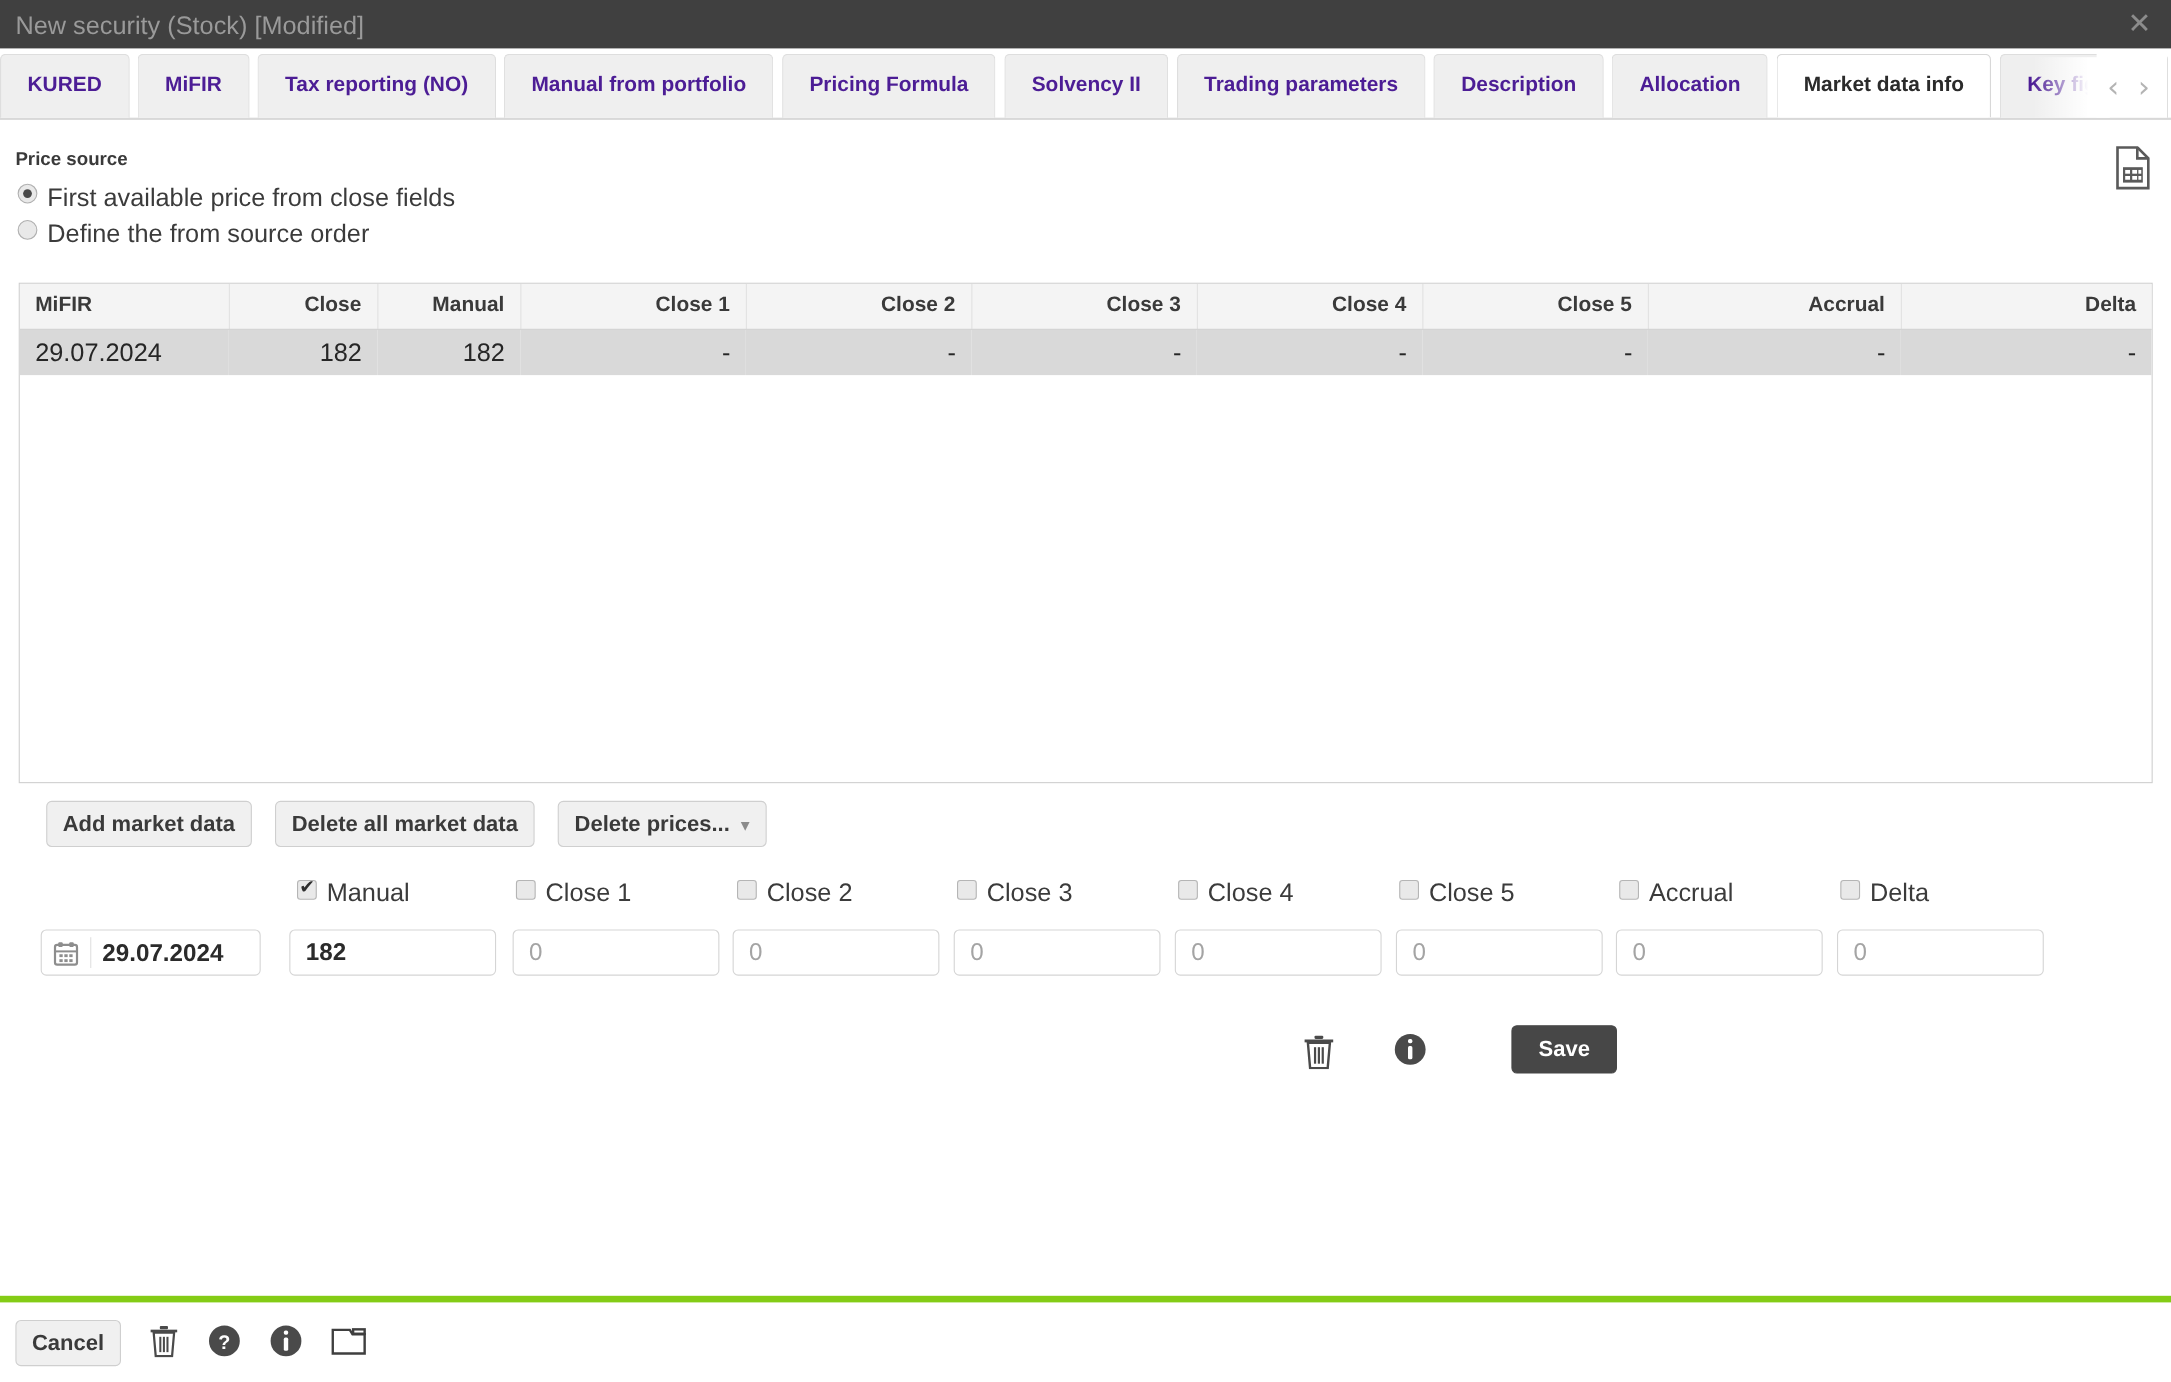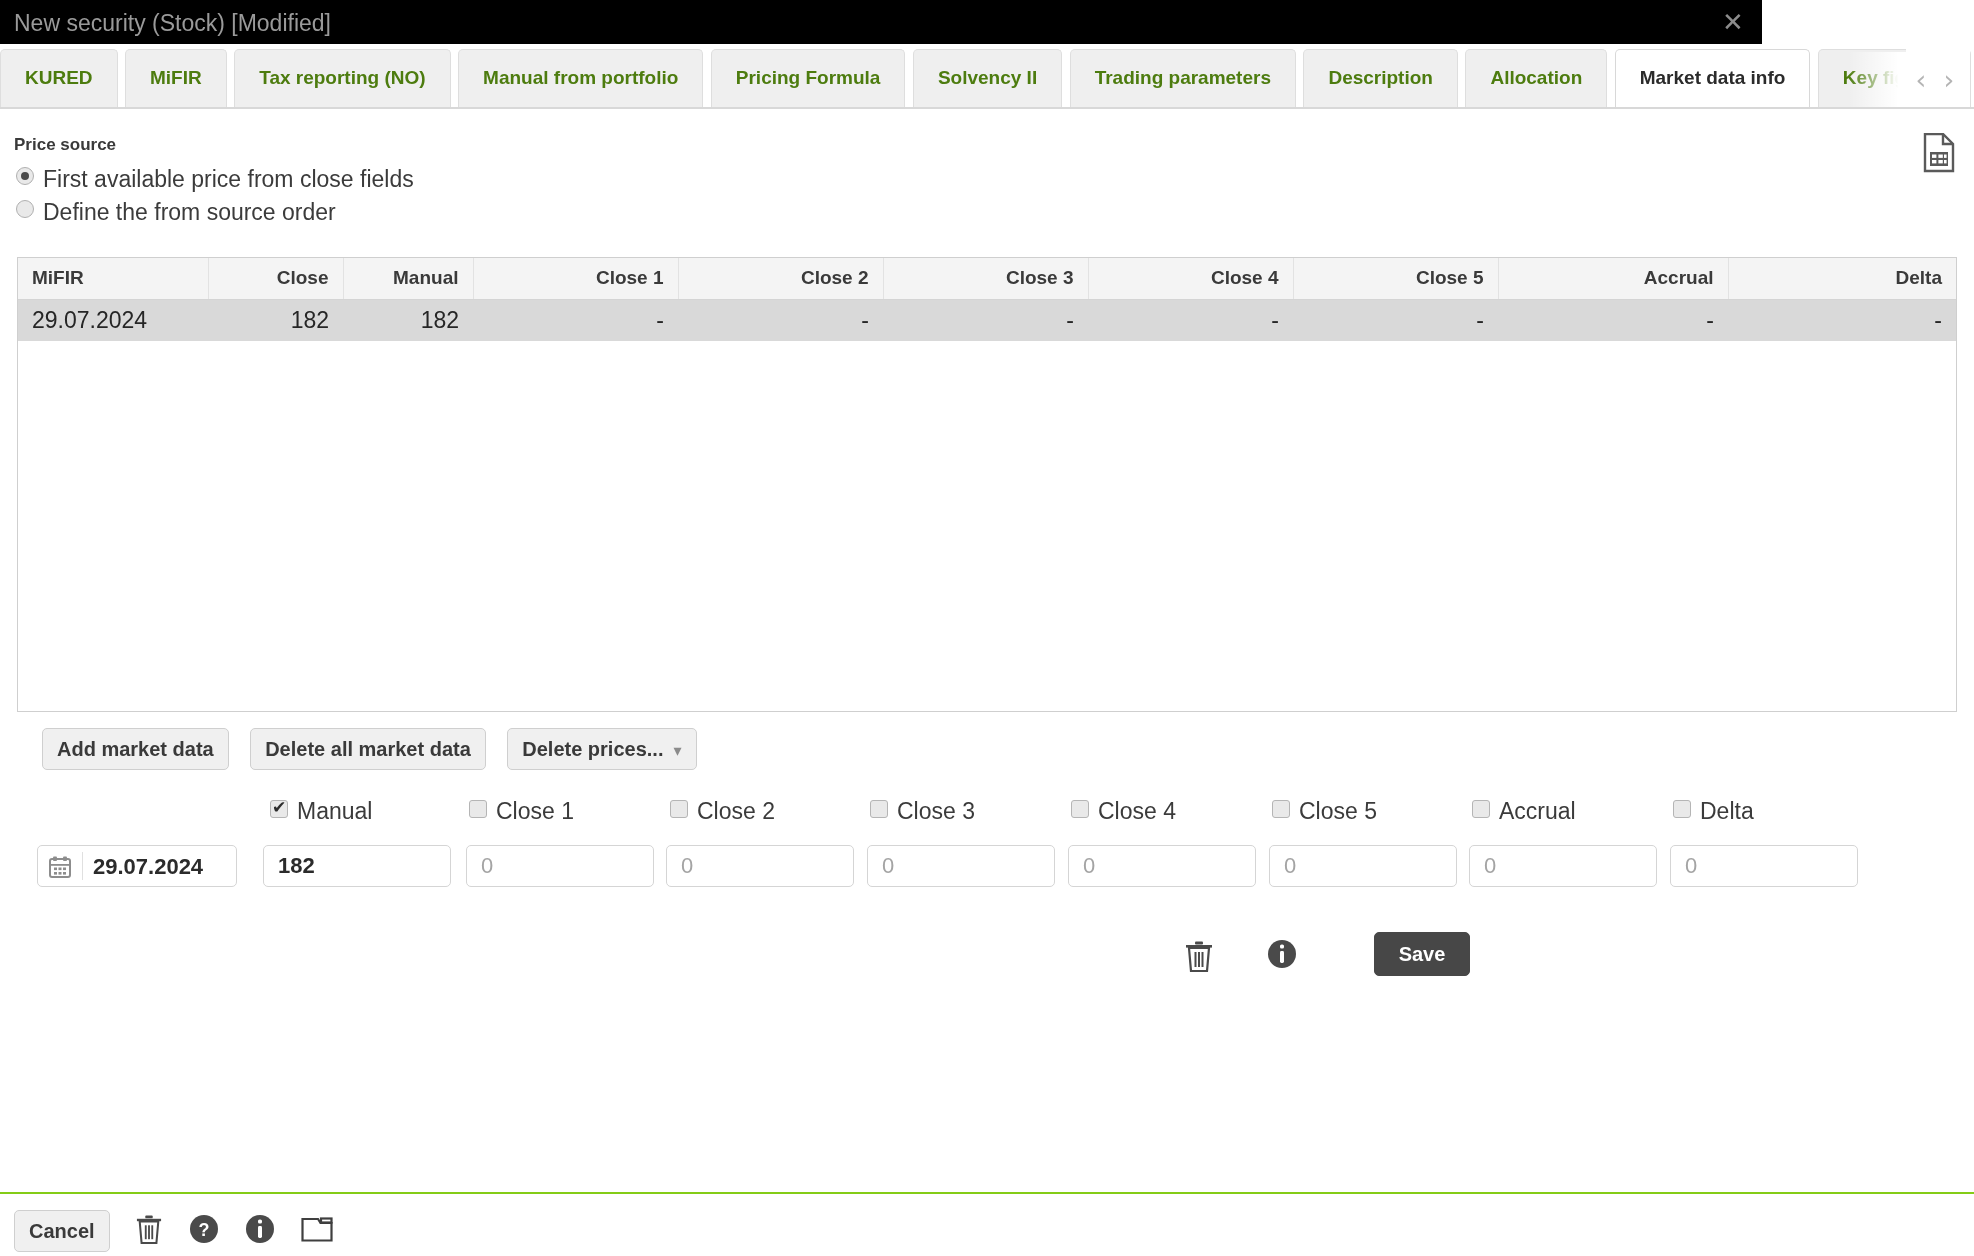--- a/index.html
+++ b/index.html
@@ -14,22 +14,22 @@
     color: #333333;
     overflow: hidden;
     position: relative;
     -webkit-font-smoothing: antialiased;
   }
 
   
   .titlebar {
     position: absolute;
     left: 0; top: 0;
-    width: 1762px; height: 44px;
-    background: #000000;
+    width: 1974px; height: 44px;
+    background: #404040;
   }
   .title-text {
     position: absolute;
     left: 14px; top: 10px;
     font-size: 23px;
     color: #9a9a9a;
     white-space: nowrap;
   }
   .close-x {
     position: absolute;
@@ -59,21 +59,21 @@
     height: 73px;
     line-height: 56px;
     padding: 0 24px;
     margin-right: 3px;
     background: #efefef;
     border: 1px solid #dedede;
     border-bottom: none;
     border-radius: 5px 5px 0 0;
     font-size: 19px;
     font-weight: bold;
-    color: #4d7c0f;
+    color: #4c1d95;
     box-sizing: border-box;
     vertical-align: top;
     cursor: pointer;
   }
   .tab.active {
     background: #ffffff;
     border-color: #d8d8d8;
     color: #2b2b2b;
     position: relative;
     z-index: 3;
@@ -322,22 +322,22 @@
   }
   .icon-btn {
     position: absolute;
     cursor: pointer;
   }
 
   
   .footer {
     position: absolute;
     left: 0; bottom: 0;
-    width: 1974px; height: 64px;
-    border-top: 2px solid #84cc16;
+    width: 1974px; height: 78px;
+    border-top: 6px solid #84cc16;
     background: #ffffff;
     box-sizing: border-box;
   }
   .footer-left {
     position: absolute;
     left: 14px; top: 16px;
     white-space: nowrap;
   }
   .footer-left .btn { vertical-align: middle; }
   .footer-icon {

